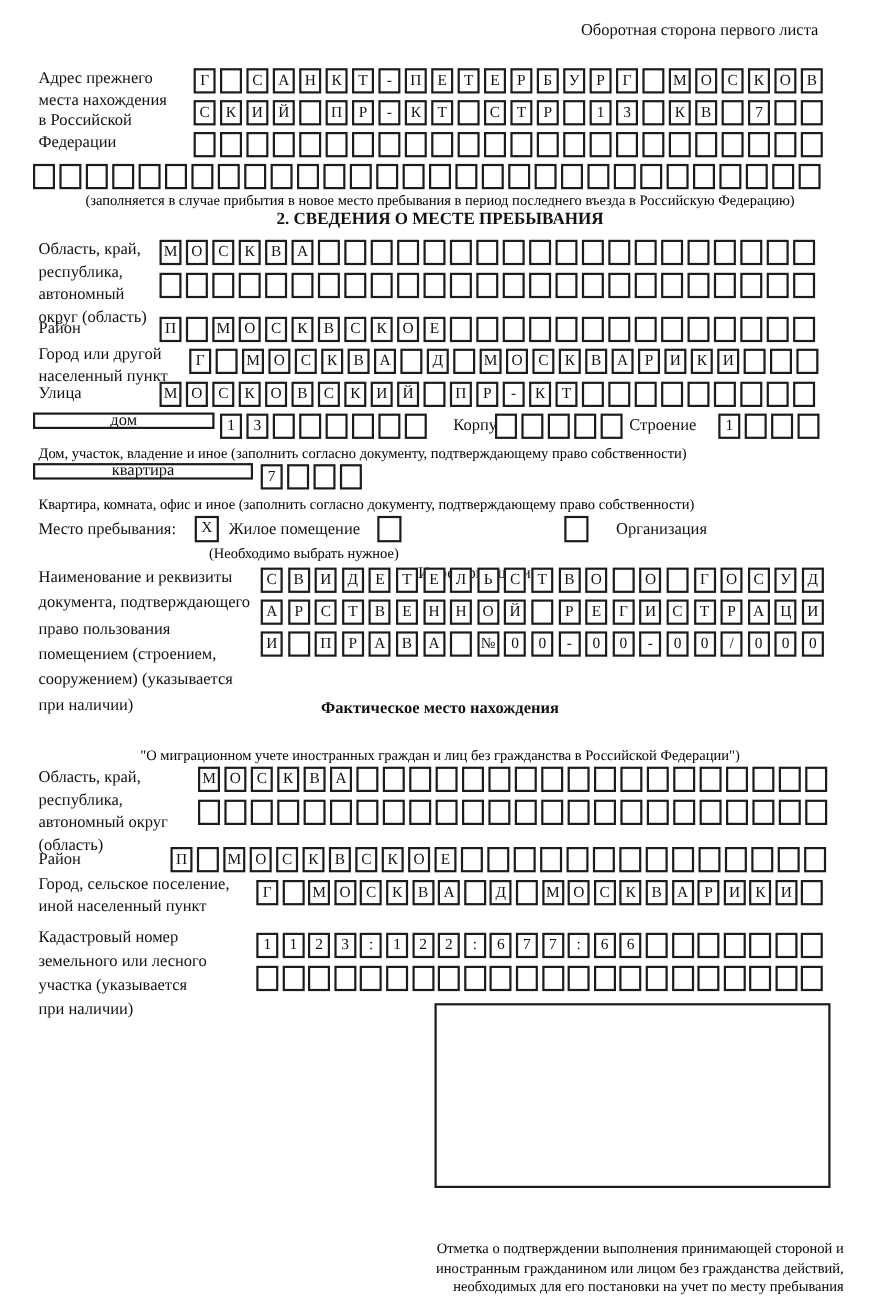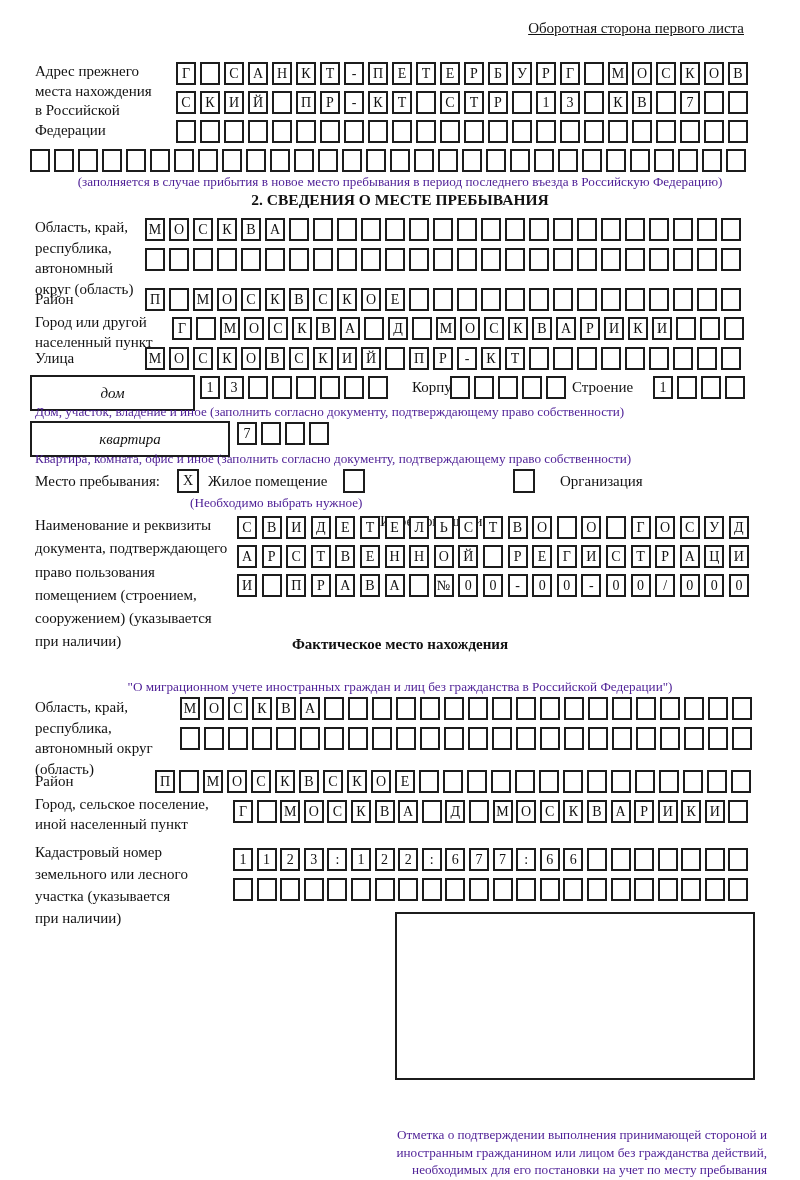--- a/index.html
+++ b/index.html
@@ -3,48 +3,48 @@
 <meta charset="utf-8">
 <style>
   html,body{margin:0;padding:0;background:#fff;}
   .page{
     position:relative;width:800px;height:1180px;background:#fff;
     font-family:"Liberation Serif","DejaVu Serif",serif;color:#111;
     overflow:hidden;
   }
   .abs{position:absolute;}
   .lbl{font-size:15px;line-height:19.5px;white-space:pre-line;}
-  .note{font-size:13.2px;color:#4c1d95;}
+  .note{font-size:13.2px;color:#000000;}
   .ctr{width:800px;left:0;text-align:center;}
   .hdr{font-weight:bold;font-size:15.5px;}
   .cells{display:flex;gap:4px;}
   .g246{gap:4.6px;}
   .g236{gap:3.6px;}
   .cell{
     width:20px;height:23px;box-sizing:border-box;border:2px solid #1c1c1c;
     display:flex;align-items:center;justify-content:center;
     font-size:14px;font-family:"Liberation Serif",serif;flex:0 0 auto;
     background:#fff;
   }
   .wbox{
-    box-sizing:border-box;border:2px solid #1c1c1c;height:36px;
-    display:flex;align-items:center;justify-content:center;font-size:15px;font-style:italic;
+    box-sizing:border-box;border:2px solid #1c1c1c;height:15px;
+    display:flex;align-items:center;justify-content:center;font-size:15px;
   }
   .ckbox{
     width:22px;height:24px;box-sizing:border-box;border:2px solid #1c1c1c;
     display:flex;align-items:center;justify-content:center;font-size:14px;
   }
   .stamp{box-sizing:border-box;border:2px solid #1c1c1c;background:#fff;}
 </style>
 </head>
 <body>
 
 <div class="page">
 
-  <div class="abs" style="top:20px;right:56px;font-size:15px;text-decoration:underline;">Оборотная сторона первого листа</div>
+  <div class="abs" style="top:20px;right:56px;font-size:15px;">Оборотная сторона первого листа</div>
 
   <div class="abs lbl" style="top:62px;left:35px;width:145px;">Адрес прежнего
 места нахождения
 в Российской
 Федерации</div>
   <div class="abs cells" style="top:62px;left:176px;">
       <span class="cell">Г</span>
       <span class="cell"></span>
       <span class="cell">С</span>
       <span class="cell">А</span>

